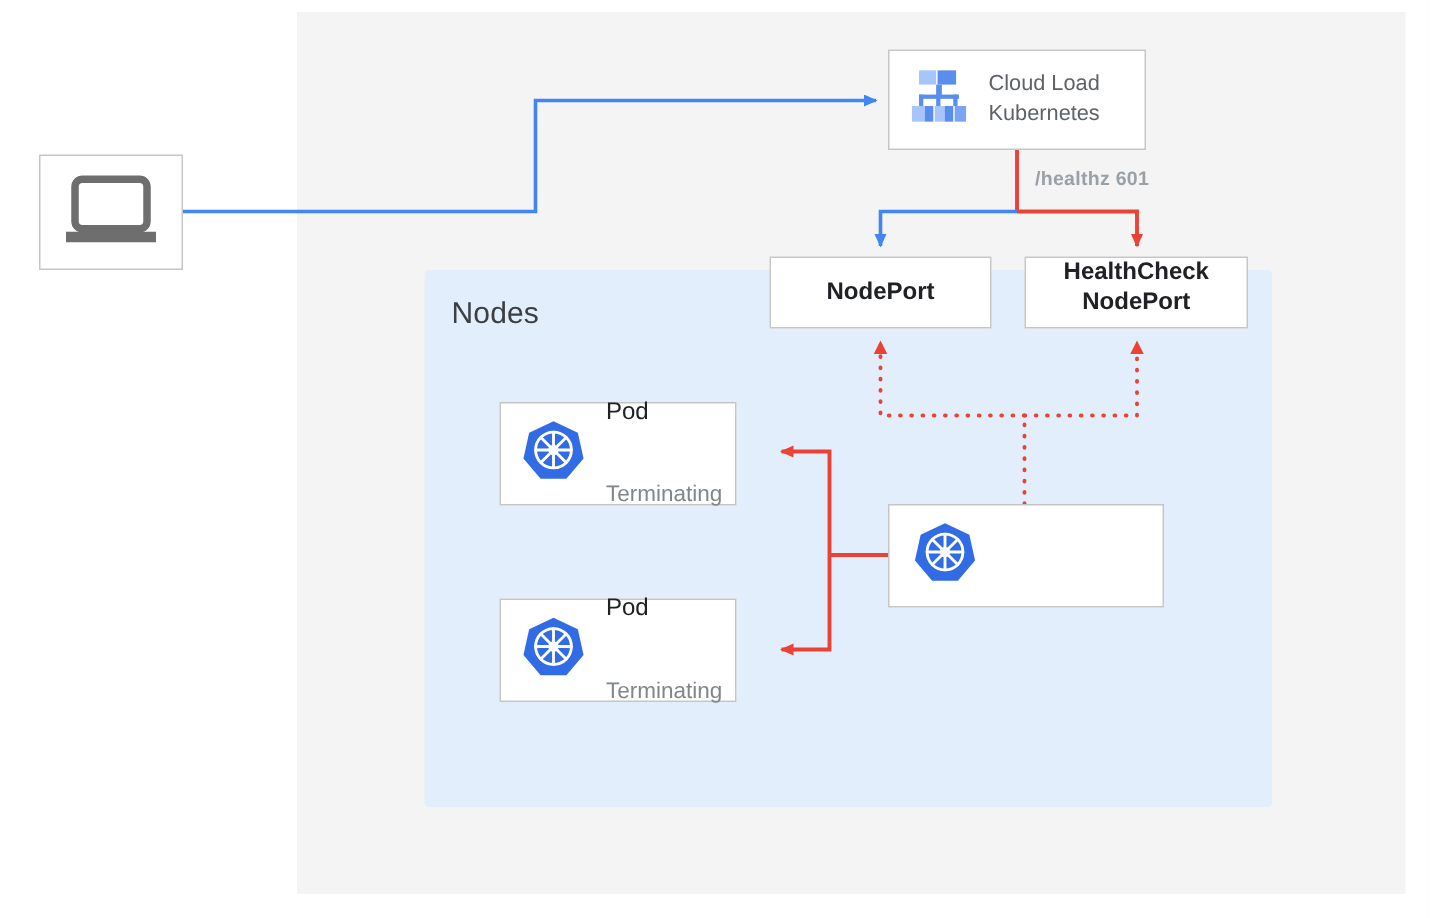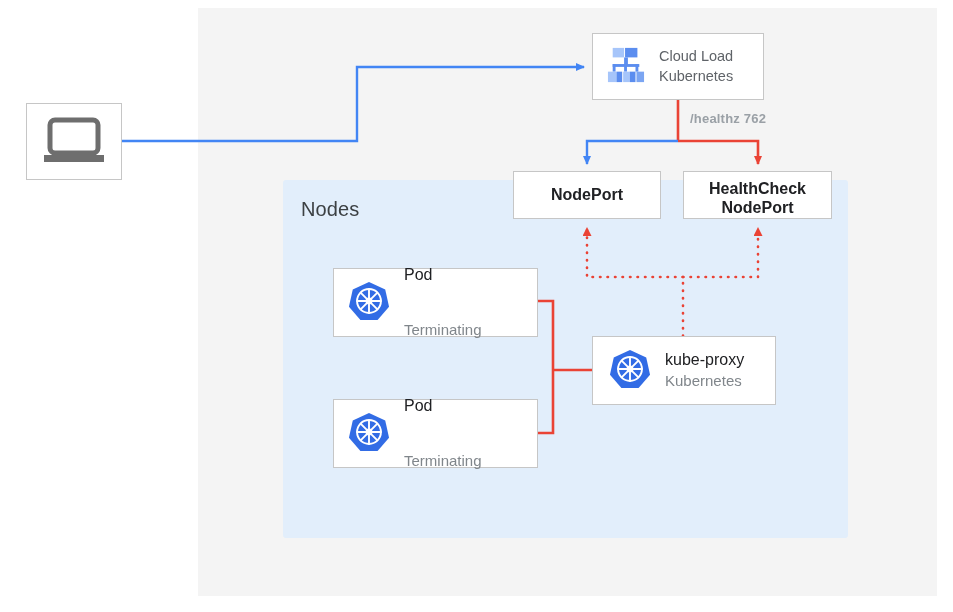--- a/index.html
+++ b/index.html
@@ -24,24 +24,24 @@
 
   .clb-box{left:592px;top:33px;width:172px;height:67px;display:flex;align-items:center;
            padding-left:12px;gap:12px;}
   .clb-text{font-size:14.5px;color:#5f6368;line-height:1.35;}
 
   .np-box{left:513px;top:171px;width:148px;height:48px;display:flex;
           align-items:center;justify-content:center;}
   .np-box span{font-size:16px;font-weight:bold;color:#202124;}
 
   .hc-box{left:683px;top:171px;width:149px;height:48px;display:flex;
-          align-items:flex-end;justify-content:center;text-align:center;}
+          align-items:flex-start;justify-content:center;text-align:center;}
   .hc-box span{font-size:16px;font-weight:bold;color:#202124;line-height:1.22;}
 
-  .pod-box{left:333px;width:205px;height:69px;display:flex;align-items:center;
+  .pod-box{left:333px;width:158px;height:69px;display:flex;align-items:center;
            padding-left:14px;gap:14px;}
   .pod1{top:268px;} .pod2{top:399px;}
   .pod-t1{font-size:16px;color:#202124;line-height:1.3;}
   .pod-t2{font-size:15px;color:#80868b;line-height:1.3;margin-top:34px;}
 
   .kp-box{left:592px;top:336px;width:184px;height:69px;display:flex;align-items:center;
           padding-left:16px;gap:14px;}
   .kp-t1{font-size:16px;color:#202124;line-height:1.3;}
   .kp-t2{font-size:15px;color:#80868b;line-height:1.3;}
 
@@ -114,21 +114,21 @@
       <rect x="26" y="27" width="6" height="11" fill="#5b8def"></rect>
       <rect x="33" y="27" width="8" height="11" fill="#7ba5f2"></rect>
     </svg>
   </span>
   <span class="clb-text">
     <span>Cloud Load</span><br>
     <span>Kubernetes</span>
   </span>
 </div>
 
-<div class="healthz-label">/healthz 762</div>
+<div class="healthz-label">/healthz 601</div>
 
 <div class="box np-box">
   <span>NodePort</span>
 </div>
 
 <div class="box hc-box">
   <span>
     <span>HealthCheck</span><br>
     <span>NodePort</span>
   </span>
@@ -193,17 +193,13 @@
         <line x1="22" y1="25.5" x2="22" y2="34.5"></line>
         <line x1="9.5" y1="22" x2="18.5" y2="22"></line>
         <line x1="25.5" y1="22" x2="34.5" y2="22"></line>
         <line x1="13.2" y1="13.2" x2="19.5" y2="19.5"></line>
         <line x1="24.5" y1="24.5" x2="30.8" y2="30.8"></line>
         <line x1="30.8" y1="13.2" x2="24.5" y2="19.5"></line>
         <line x1="19.5" y1="24.5" x2="13.2" y2="30.8"></line>
       </g>
     </svg>
   </span>
-  <span>
-    <div class="kp-t1">kube-proxy</div>
-    <div class="kp-t2">Kubernetes</div>
-  </span>
 </div>
 
 </body></html>

